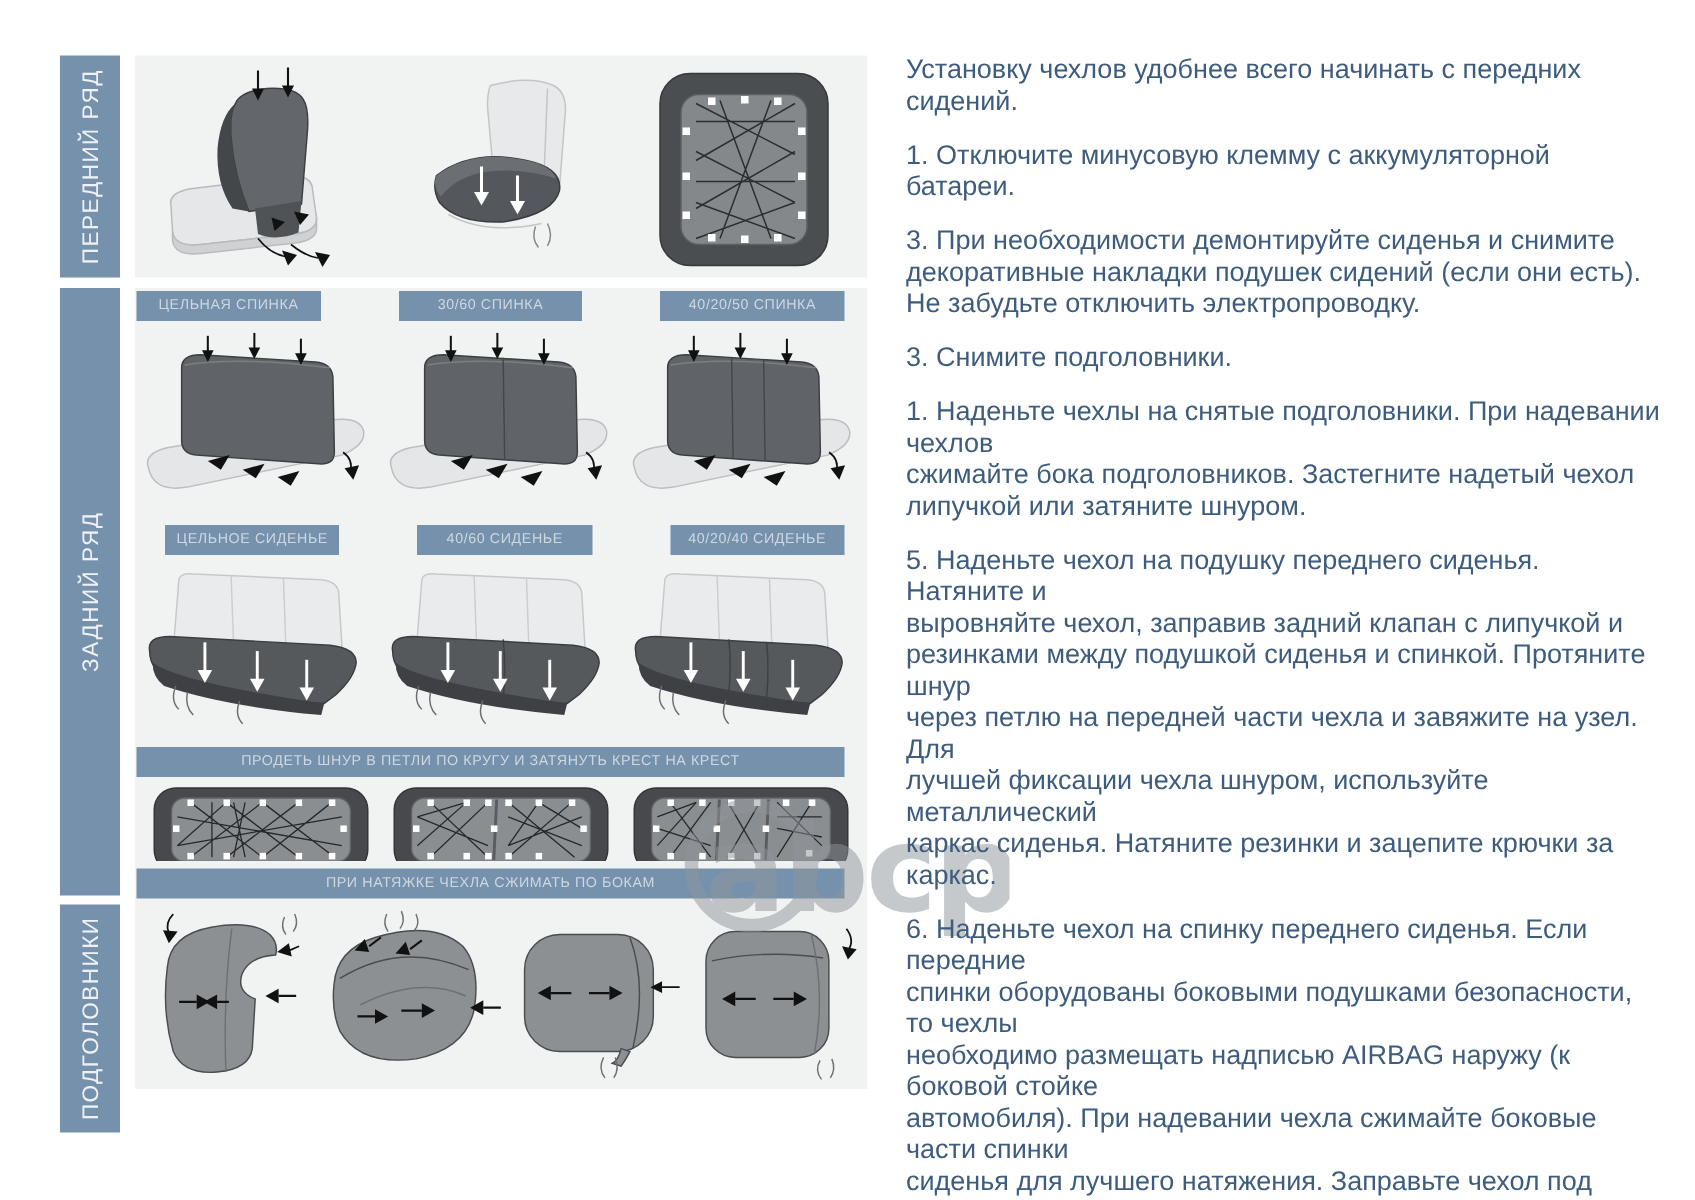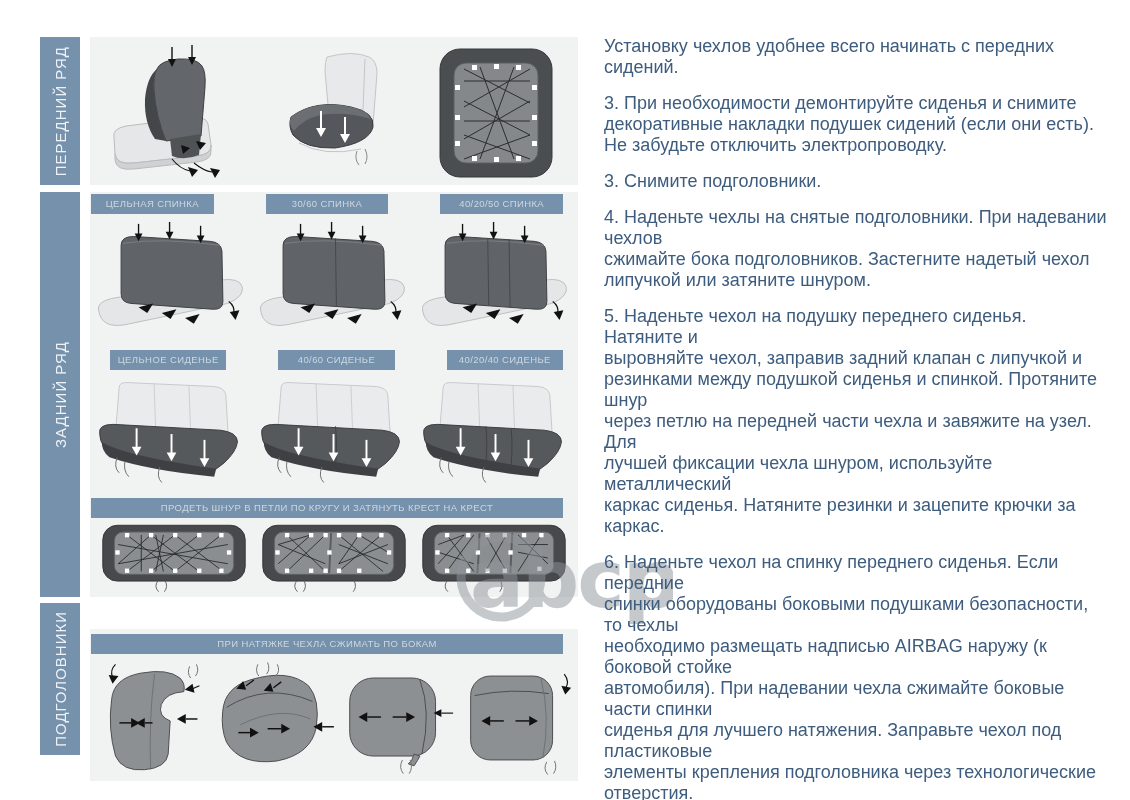--- a/index.html
+++ b/index.html
@@ -10,21 +10,21 @@
         display:flex;align-items:center;justify-content:center;}
   .vbar span{writing-mode:vertical-rl;transform:rotate(180deg);color:#eef2f6;
         font-size:15px;letter-spacing:1px;white-space:nowrap;}
   #bar-front{top:37px;height:148px;}
   #bar-back{top:192px;height:405px;}
   #bar-head{top:603px;height:152px;}
   
   .panel{position:absolute;left:90px;width:488px;background:var(--panel,#f1f2f2);}
   #panel-front{top:37px;height:148px;}
   #panel-back{top:192px;height:405px;}
-  #panel-head{top:629px;height:152px;}
+  #panel-head{top:574px;height:152px;}
   
   .banner-row{position:absolute;left:1px;right:15px;display:grid;
         grid-template-columns:repeat(3,1fr);column-gap:52px;}
   .banner,.banner-wide{background:var(--accent,#7591ac);color:var(--banner_text,#cdd8e2);
         font-size:9.5px;letter-spacing:.4px;text-align:center;height:20px;line-height:20px;
         white-space:nowrap;overflow:hidden;}
   .banner-wide{position:absolute;left:1px;right:15px;}
   
   .fig-row{position:absolute;left:0;right:0;display:flex;justify-content:space-between;
         align-items:flex-start;}
@@ -360,25 +360,26 @@
     </div>
   </div>
 
   <svg class="watermark" width="225" height="105" viewBox="0 0 225 105">
     <circle cx="53" cy="50" r="40" fill="none" stroke="#8f959b" stroke-width="9"></circle>
     <text x="22" y="80" font-family="DejaVu Sans, sans-serif" font-weight="bold" font-size="80" fill="#8f959b" letter-spacing="-2">abcp</text>
   </svg>
 
   <div class="instructions">
     <p>Установку чехлов удобнее всего начинать с передних сидений.</p>
+    <p>1. Отключите минусовую клемму с аккумуляторной батареи.</p>
     <p>3. При необходимости демонтируйте сиденья и снимите
 декоративные накладки подушек сидений (если они есть).
 Не забудьте отключить электропроводку.</p>
     <p>3. Снимите подголовники.</p>
-    <p>4. Наденьте чехлы на снятые подголовники. При надевании чехлов
+    <p>1. Наденьте чехлы на снятые подголовники. При надевании чехлов
 сжимайте бока подголовников. Застегните надетый чехол
 липучкой или затяните шнуром.</p>
     <p>5. Наденьте чехол на подушку переднего сиденья. Натяните и
 выровняйте чехол, заправив задний клапан с липучкой и
 резинками между подушкой сиденья и спинкой. Протяните шнур
 через петлю на передней части чехла и завяжите на узел. Для
 лучшей фиксации чехла шнуром, используйте металлический
 каркас сиденья. Натяните резинки и зацепите крючки за каркас.</p>
     <p>6. Наденьте чехол на спинку переднего сиденья. Если передние
 спинки оборудованы боковыми подушками безопасности, то чехлы

